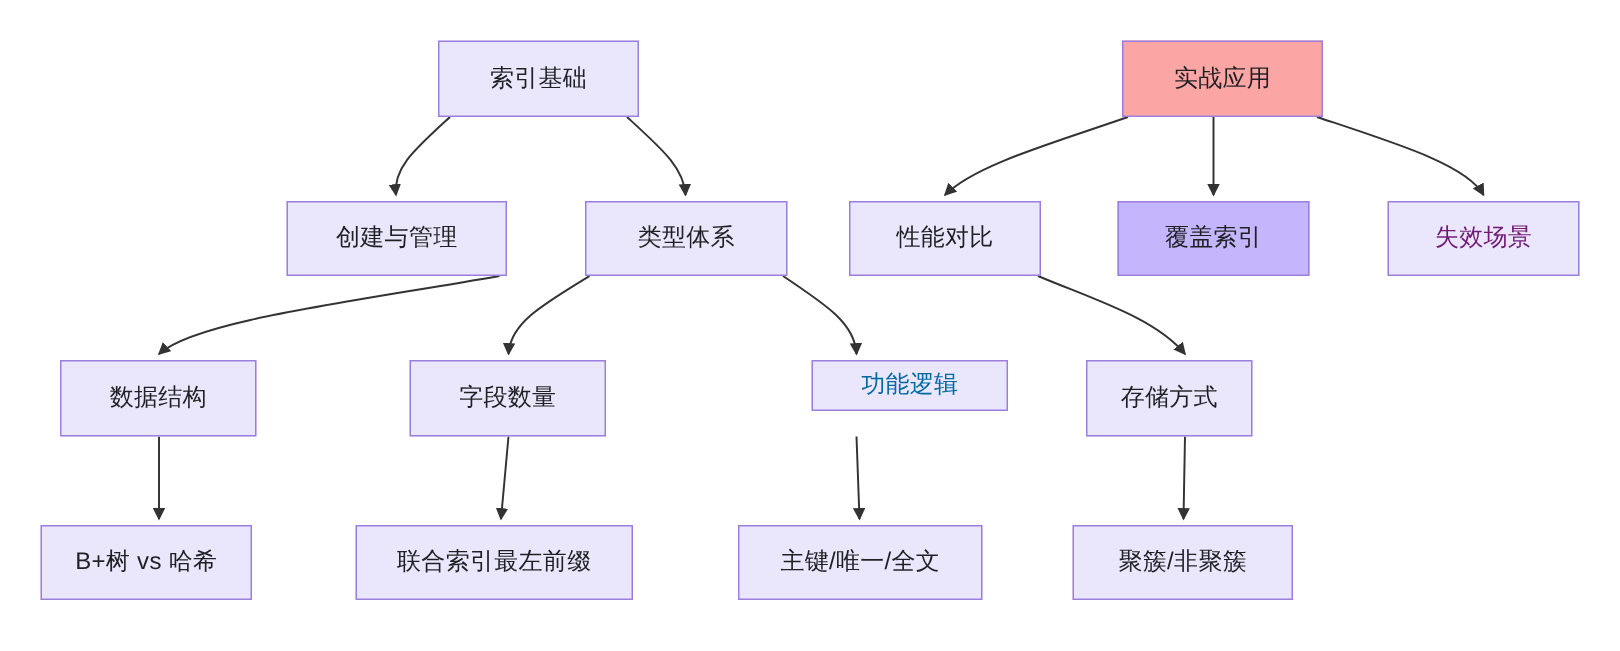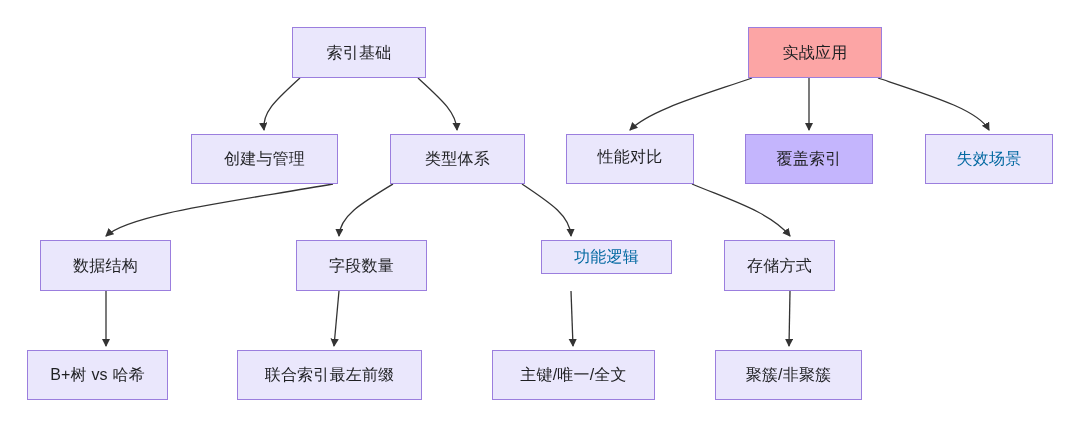--- a/index.html
+++ b/index.html
@@ -76,33 +76,33 @@
       </div>
       <div class="node" style="left: 748px; top: 27px; width: 134px; height: 51px; background: #fca5a5; border-color: rgb(155, 126, 222); color: rgb(31, 32, 35);">
         <span class="node-label">实战应用</span>
       </div>
       <div class="node" style="left: 191px; top: 134px; width: 147px; height: 50px; background: rgb(234, 231, 252); border-color: rgb(155, 126, 222); color: rgb(31, 32, 35);">
         <span class="node-label">创建与管理</span>
       </div>
       <div class="node" style="left: 390px; top: 134px; width: 135px; height: 50px; background: rgb(234, 231, 252); border-color: rgb(155, 126, 222); color: rgb(31, 32, 35);">
         <span class="node-label">类型体系</span>
       </div>
-      <div class="node" style="left: 566px; top: 134px; width: 128px; height: 50px; background: rgb(234, 231, 252); border-color: rgb(155, 126, 222); color: rgb(31, 32, 35); font-family: Liberation Mono, monospace;">
+      <div class="node" style="left: 566px; top: 134px; width: 128px; height: 50px; background: rgb(234, 231, 252); border-color: rgb(155, 126, 222); color: rgb(31, 32, 35);">
         <span class="node-label">性能对比</span>
       </div>
       <div class="node" style="left: 745px; top: 134px; width: 128px; height: 50px; background: #c4b5fd; border-color: rgb(155, 126, 222); color: rgb(31, 32, 35);">
         <span class="node-label">覆盖索引</span>
       </div>
-      <div class="node" style="left: 925px; top: 134px; width: 128px; height: 50px; background: rgb(234, 231, 252); border-color: rgb(155, 126, 222); color: #0369a1;">
+      <div class="node" style="left: 925px; top: 134px; width: 128px; height: 50px; background: rgb(234, 231, 252); border-color: rgb(155, 126, 222); color: #701a75;">
         <span class="node-label">失效场景</span>
       </div>
       <div class="node" style="left: 40px; top: 240px; width: 131px; height: 51px; background: rgb(234, 231, 252); border-color: rgb(155, 126, 222); color: rgb(31, 32, 35);">
         <span class="node-label">数据结构</span>
       </div>
-      <div class="node" style="left: 273px; top: 240px; width: 131px; height: 51px; background: rgb(234, 231, 252); border-color: rgb(155, 126, 222); color: rgb(31, 32, 35); margin-left: 23px;">
+      <div class="node" style="left: 273px; top: 240px; width: 131px; height: 51px; background: rgb(234, 231, 252); border-color: rgb(155, 126, 222); color: rgb(31, 32, 35);">
         <span class="node-label">字段数量</span>
       </div>
       <div class="node" style="left: 505px; top: 240px; width: 131px; height: 34px; background: rgb(234, 231, 252); border-color: rgb(155, 126, 222); color: #0369a1; margin-left: 36px;">
         <span class="node-label">功能逻辑</span>
       </div>
       <div class="node" style="left: 724px; top: 240px; width: 111px; height: 51px; background: rgb(234, 231, 252); border-color: rgb(155, 126, 222); color: rgb(31, 32, 35);">
         <span class="node-label">存储方式</span>
       </div>
       <div class="node" style="left: 27px; top: 350px; width: 141px; height: 50px; background: rgb(234, 231, 252); border-color: rgb(155, 126, 222); color: rgb(31, 32, 35);">
         <span class="node-label">B+树 vs 哈希</span>

